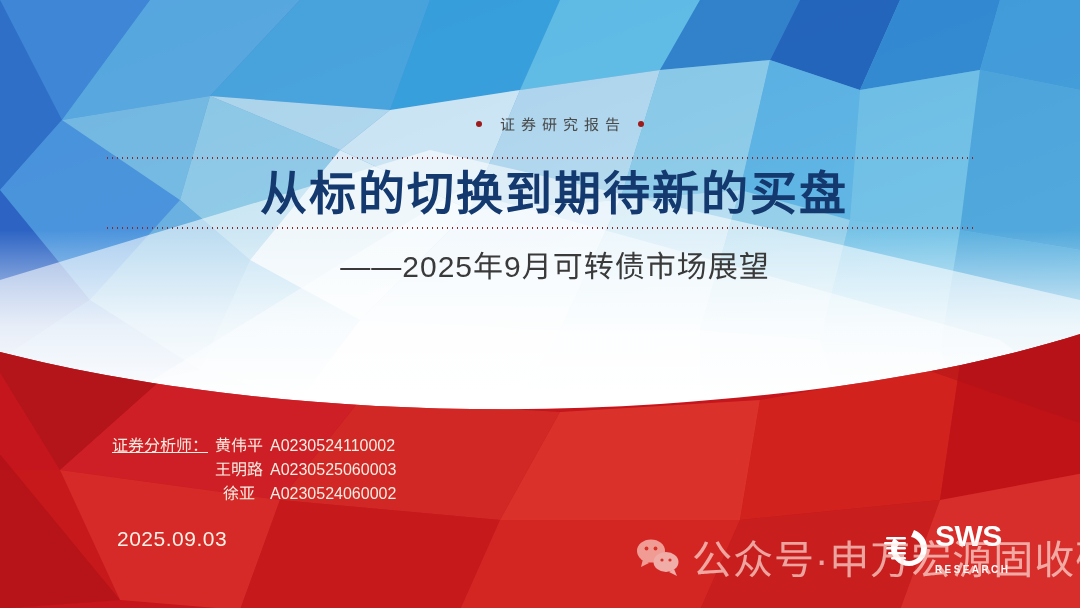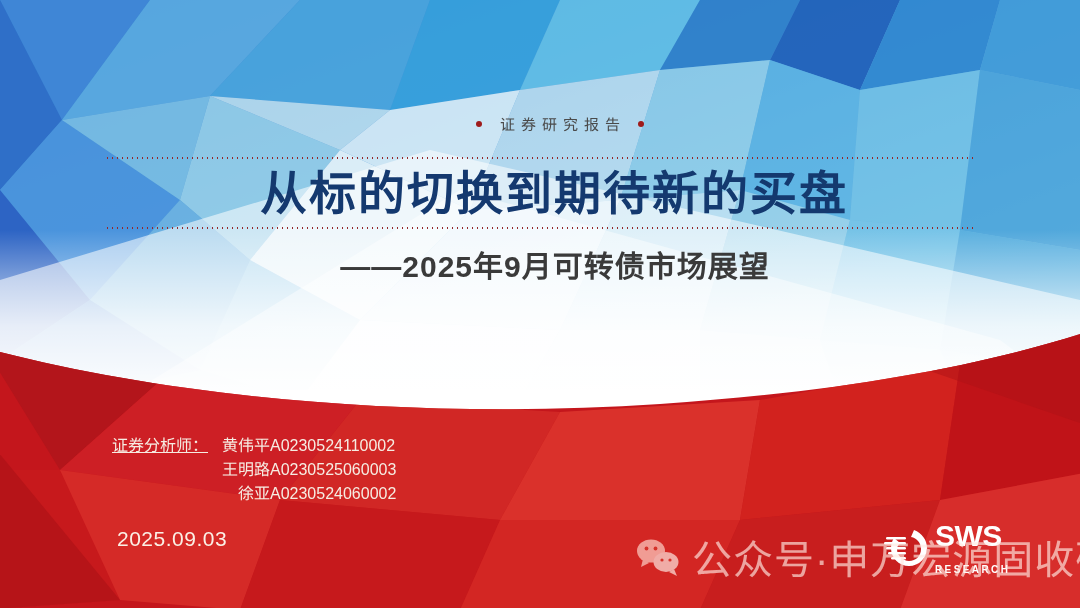--- a/index.html
+++ b/index.html
@@ -83,21 +83,21 @@
   }
   .subtitle-wrap {
     position:absolute;
     top:247px; left:0; right:0;
     text-align:center;
     z-index:6;
     padding-left:30px;
   }
   .subtitle {
     font-size:30px;
-    font-weight:700;
+    font-weight:400;
     color:#3a3a3a;
     letter-spacing:1px;
     line-height:40px;
     white-space:nowrap;
   }
 
   
   .analysts {
     position:absolute;
     top:434px; left:112px;
@@ -108,21 +108,21 @@
     white-space:nowrap;
   }
   .analyst-row { display:flex; }
   .analyst-label {
     width:96px;
     text-align:left;
     text-decoration:underline;
   }
   .analyst-name {
     width:62px;
-    text-align:right;
+    text-align:center;
   }
   .analyst-code { }
 
   .report-date {
     position:absolute;
     top:527px; left:117px;
     z-index:7;
     color:#fbf0e6;
     font-size:21px;
     letter-spacing:0.5px;

